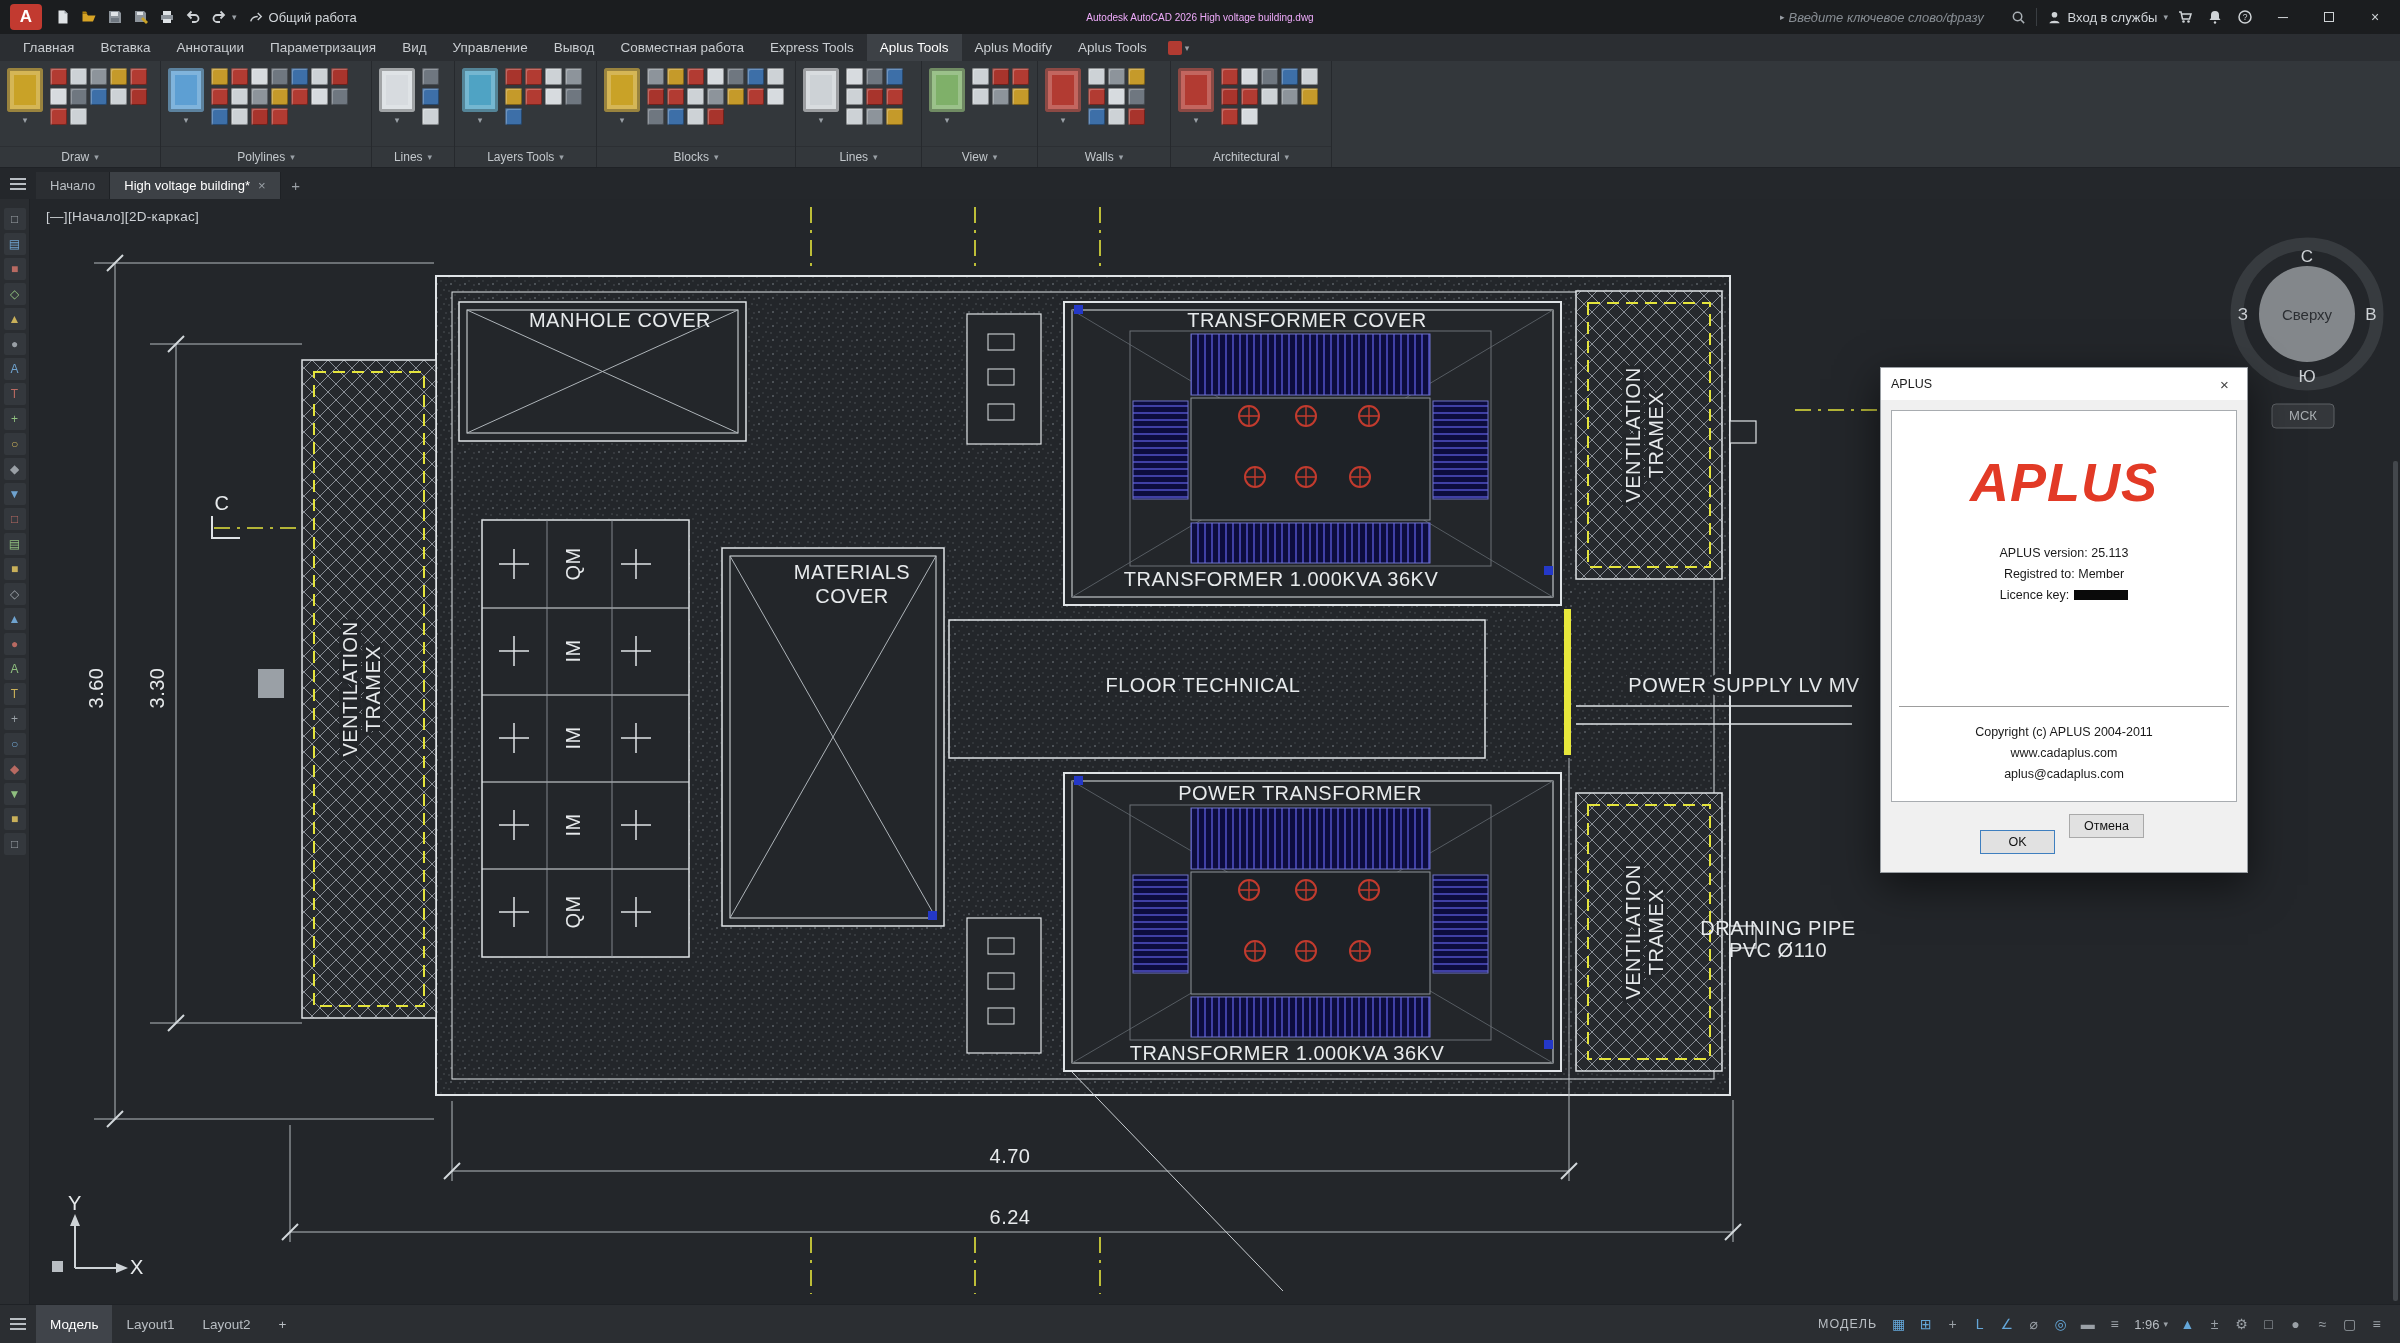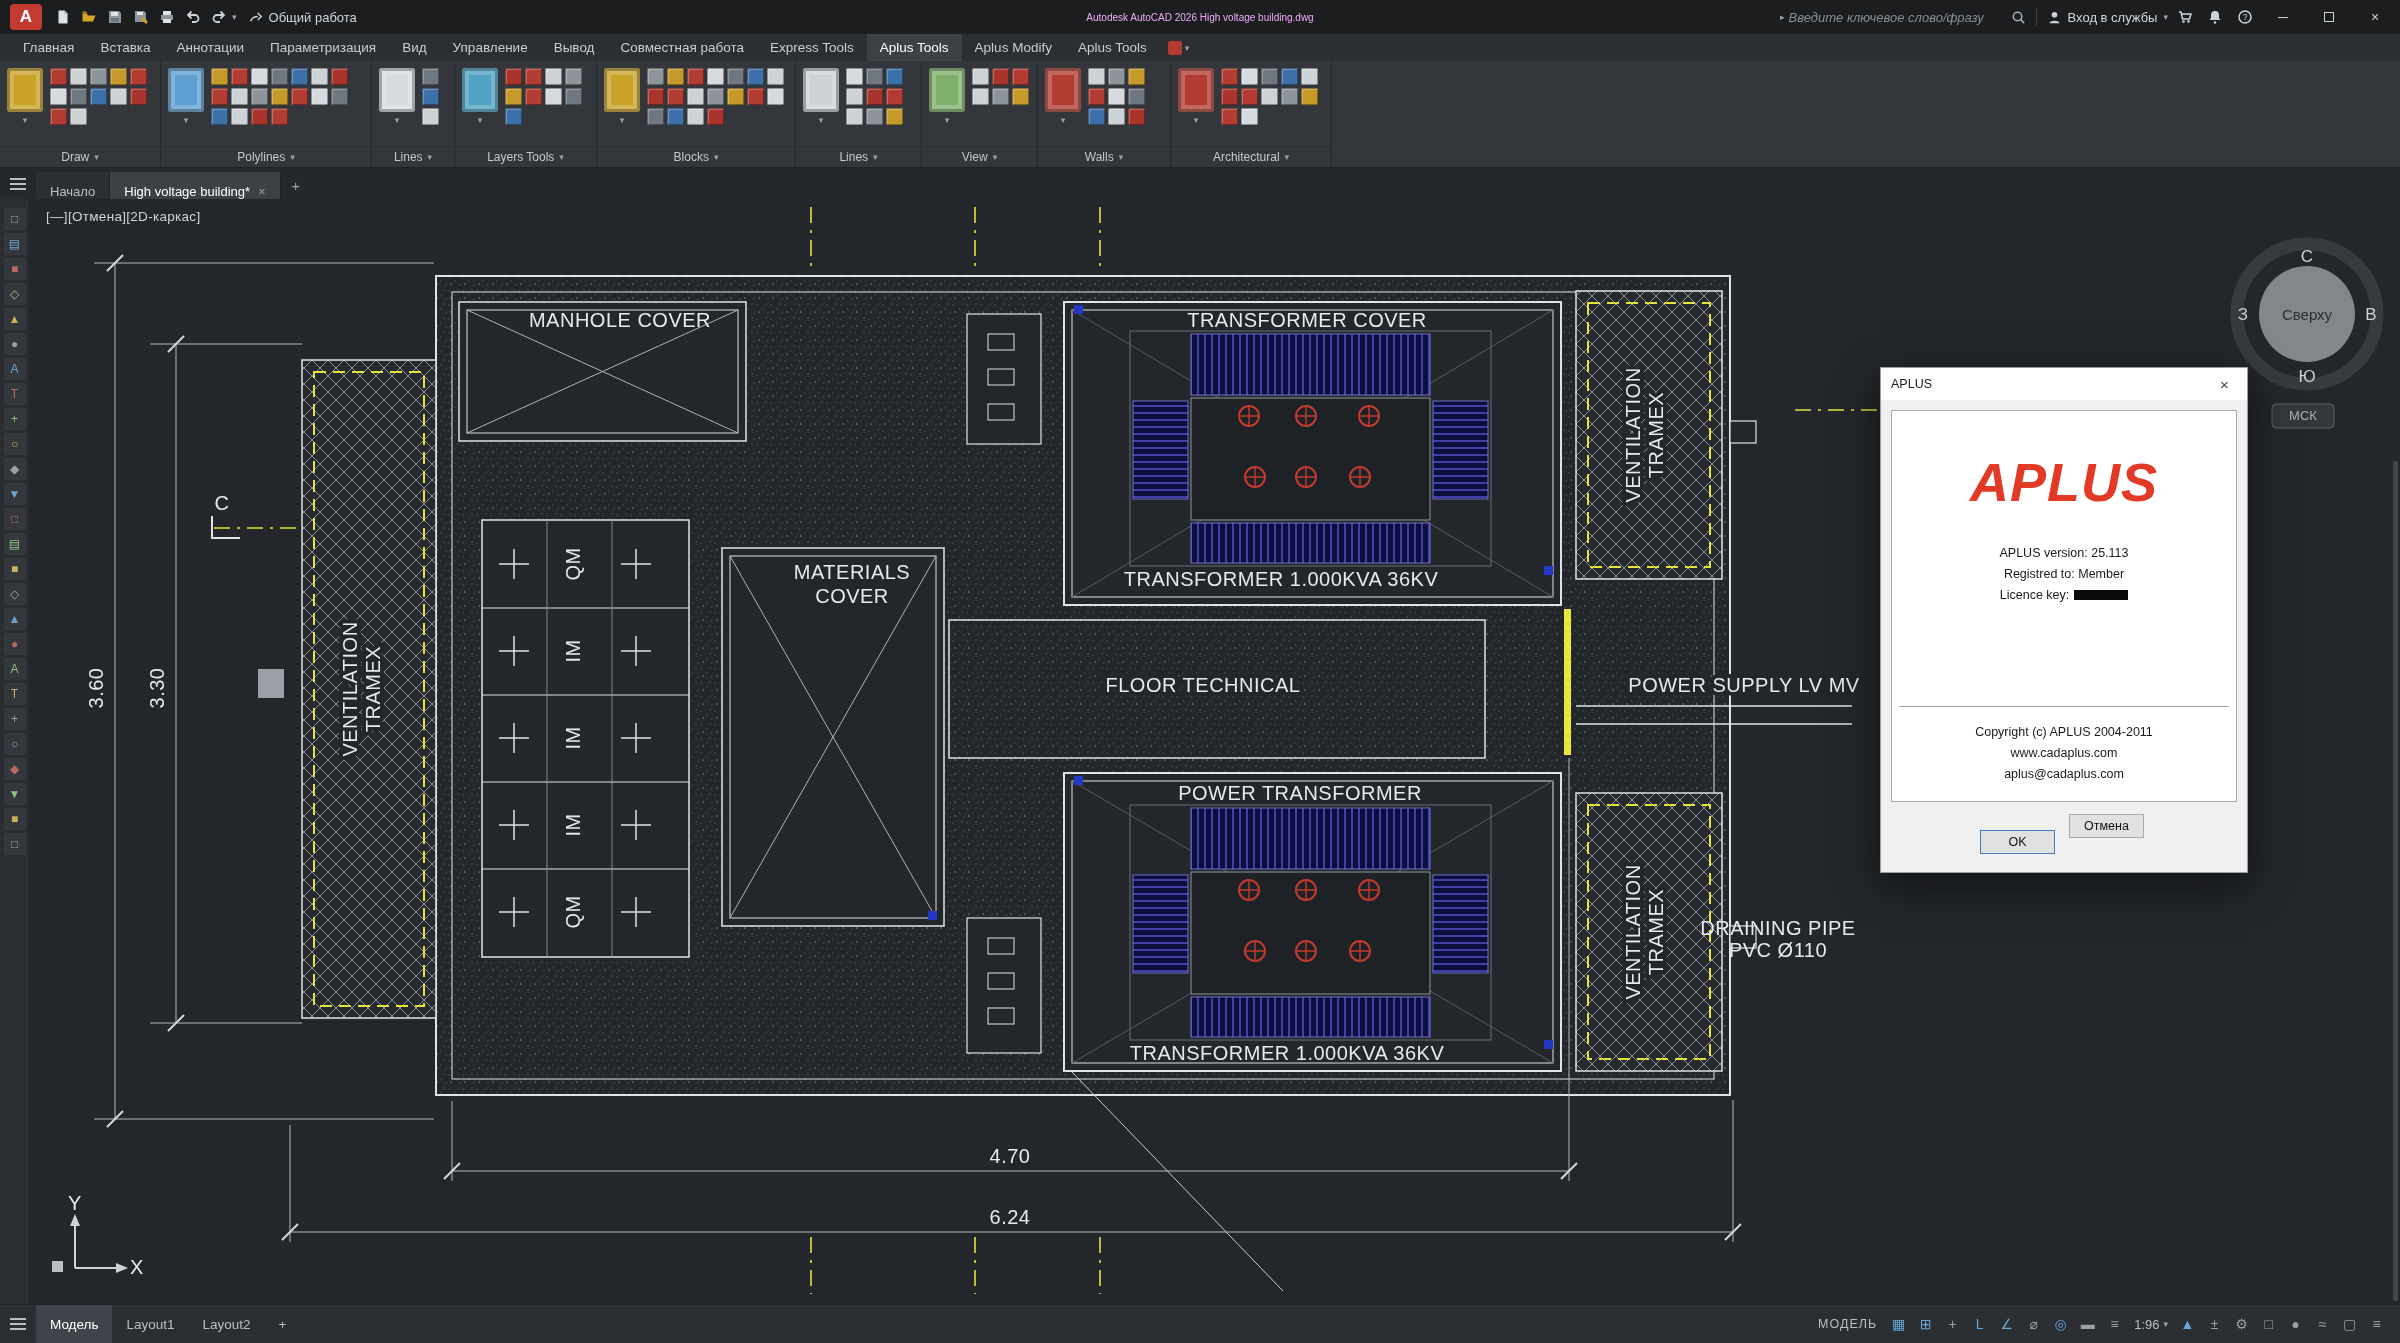--- a/index.html
+++ b/index.html
@@ -34,21 +34,21 @@
 .panel-big-wrap{display:flex;flex-direction:column;align-items:center;gap:3px}
 .panel-big{width:36px;height:44px;border-radius:3px;box-shadow:inset 0 0 0 3px rgba(0,0,0,.28),inset 0 0 0 7px rgba(255,255,255,.22)}
 .panel-tools{display:flex;flex-wrap:wrap;gap:3px;align-content:flex-start;flex:1}
 .tile{width:17px;height:17px;border-radius:2px;box-shadow:inset 0 0 0 1px rgba(0,0,0,.35),inset 2px 2px 0 rgba(255,255,255,.25)}
 .panel-label{height:21px;display:flex;align-items:center;justify-content:center;gap:5px;font-size:12px;color:#c3c8cc;border-top:1px solid #2c2f33}
 
 #file-tabs{position:absolute;left:0;top:168px;width:2400px;height:31px;background:#24272b;display:flex;align-items:flex-end;color:#b9bec3;z-index:9}
 .hb-wrap{width:36px;height:31px;display:flex;align-items:center;justify-content:center}
 .hb{width:16px;height:12px;border-top:2px solid #b9bec3;border-bottom:2px solid #b9bec3;position:relative}
 .hb::after{content:"";position:absolute;left:0;right:0;top:3px;height:2px;background:#b9bec3}
-.ftab{display:flex;align-items:flex-end;gap:8px;padding:0 14px;height:27px;font-size:13px;background:#2b2e32;border-right:1px solid #1e2125}
+.ftab{display:flex;align-items:center;gap:8px;padding:0 14px;height:27px;font-size:13px;background:#2b2e32;border-right:1px solid #1e2125}
 .ftab.active{background:#3d4146;color:#fff}
 .ftab .x{color:#9aa0a6;font-size:13px}
 .plus-tab{width:30px;height:27px;display:flex;align-items:center;justify-content:center;font-size:15px;color:#9aa0a6}
 
 #canvas{position:absolute;left:0;top:199px;width:2400px;height:1105px;background:#23262a;overflow:hidden}
 #left-palette{position:absolute;left:0;top:0;width:30px;height:100%;background:#2a2d31;border-right:1px solid #1f2226;z-index:3;padding-top:6px;overflow:hidden}
 .pal-icon{width:22px;height:22px;margin:3px auto;background:#34383d;border-radius:2px;color:#9aa0a6;font-size:12px;display:flex;align-items:center;justify-content:center}
 .pal-icon.c1{color:#6fa3cf}.pal-icon.c2{color:#b86a62}.pal-icon.c3{color:#8fbf7f}.pal-icon.c4{color:#c9b05a}
 #draw{position:absolute;left:0;top:0;z-index:1}
 #viewport-controls{position:absolute;left:46px;top:10px;font-size:13.5px;color:#ced2d6;z-index:2;letter-spacing:.3px}
@@ -464,21 +464,21 @@
       <div class="pal-icon c2">●</div>
       <div class="pal-icon c3">A</div>
       <div class="pal-icon c4">T</div>
       <div class="pal-icon c0">+</div>
       <div class="pal-icon c1">○</div>
       <div class="pal-icon c2">◆</div>
       <div class="pal-icon c3">▼</div>
       <div class="pal-icon c4">■</div>
       <div class="pal-icon c0">□</div>
     </div>
-  <div id="viewport-controls">[—][Отмена][2D-каркас]</div>
+  <div id="viewport-controls">[—][Начало][2D-каркас]</div>
   <div id="vscroll"></div>
 
   <svg id="draw" width="2400" height="1105" viewBox="0 199 2400 1105">
     <defs>
       <pattern id="stip" width="14" height="14" patternUnits="userSpaceOnUse">
         <rect width="14" height="14" fill="#23262a"></rect>
         <circle cx="3" cy="4" r="1" fill="#5a5f64"></circle>
           <circle cx="10" cy="10" r="0.8" fill="#50555a"></circle>
         <circle cx="7" cy="1" r="0.7" fill="#4a4f54"></circle>
           <circle cx="12" cy="5" r="0.7" fill="#565b60"></circle>

